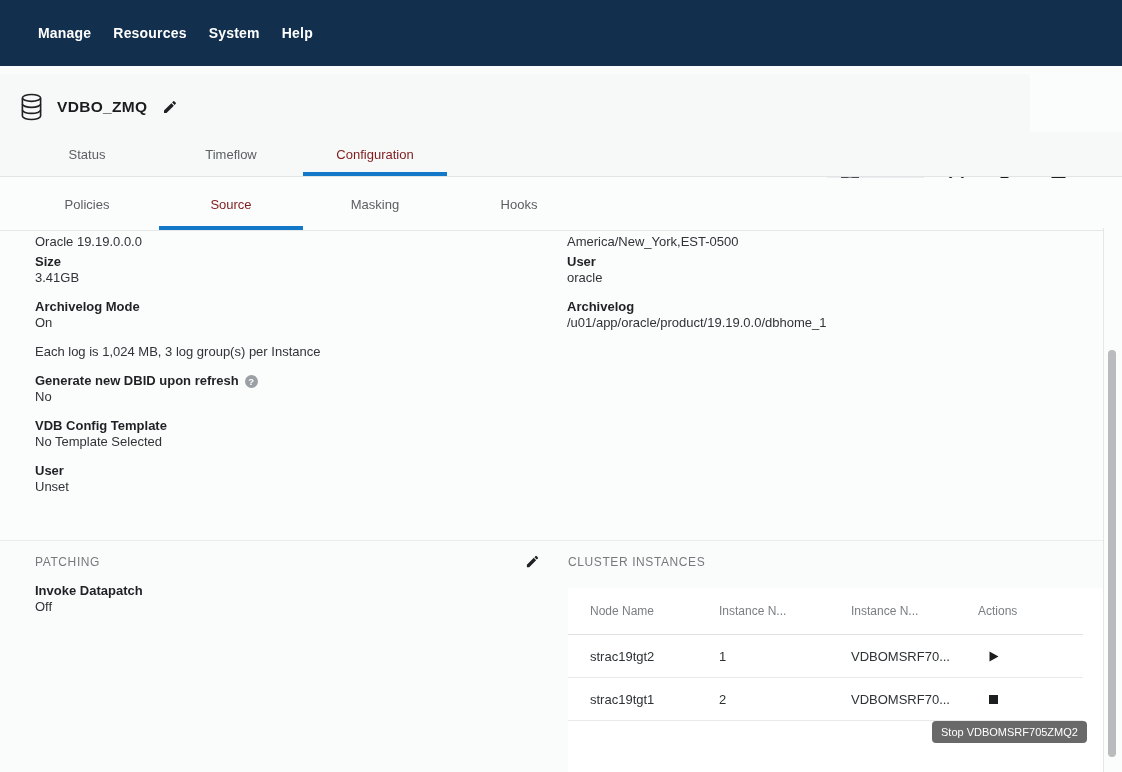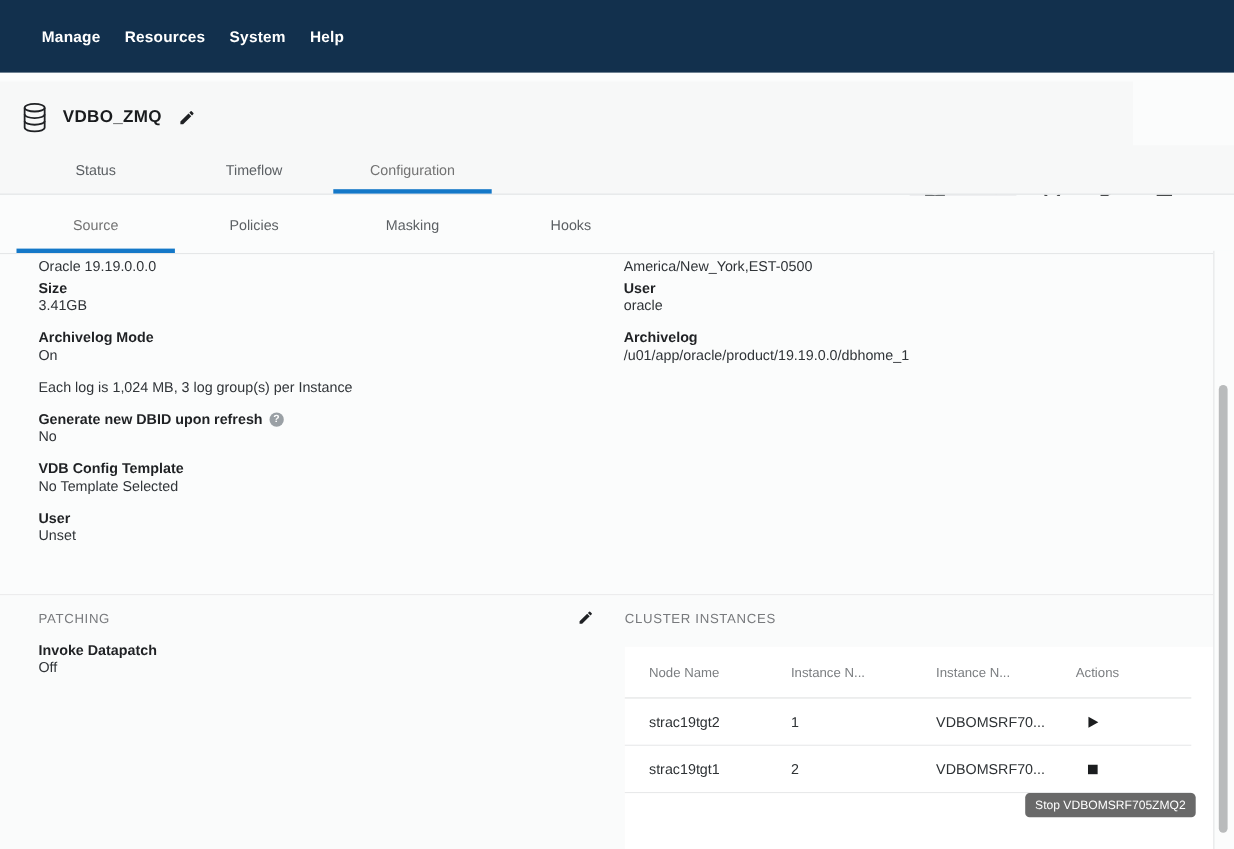--- a/index.html
+++ b/index.html
@@ -52,21 +52,21 @@
   .subtabs-row {
     position:absolute; top:178px; left:0; width:1103px; height:53px;
     background:#fbfcfc; border-bottom:1px solid #e5e7e8;
     display:flex; padding-left:15px;
   }
   .tab {
     width:144px; display:flex; align-items:center; justify-content:center;
     font-size:13px; color:#5c6064; cursor:pointer;
     border-bottom:4px solid transparent; padding-top:4px; height:100%;
   }
-  .tab.active { border-bottom-color:#1478c8; color:#737373;text-align:center; }
+  .tab.active { border-bottom-color:#1478c8; color:#7f1d1d;text-align:center; }
 
   
   .content {
     position:absolute; top:232px; left:0; width:1103px; bottom:0;
     background:#fbfcfc; overflow:hidden;
   }
   .col-left  { position:absolute; left:35px;  top:2px; width:500px; }
   .col-right { position:absolute; left:567px; top:2px; width:520px; }
   .field { margin-bottom:13px; }
   .field.value-only { margin-bottom:4px; }
@@ -205,22 +205,22 @@
   </button>
 </header>
 
 <div class="tabs-row">
   <div class="tab">Status</div>
   <div class="tab">Timeflow</div>
   <div class="tab active">Configuration</div>
 </div>
 
 <div class="subtabs-row">
+  <div class="tab">Policies</div>
   <div class="tab active">Source</div>
-  <div class="tab">Policies</div>
   <div class="tab">Masking</div>
   <div class="tab">Hooks</div>
 </div>
 
 <main class="content">
 
   <div class="col-left">
     <div class="field value-only">
       <div class="value">Oracle 19.19.0.0.0</div>
     </div>

